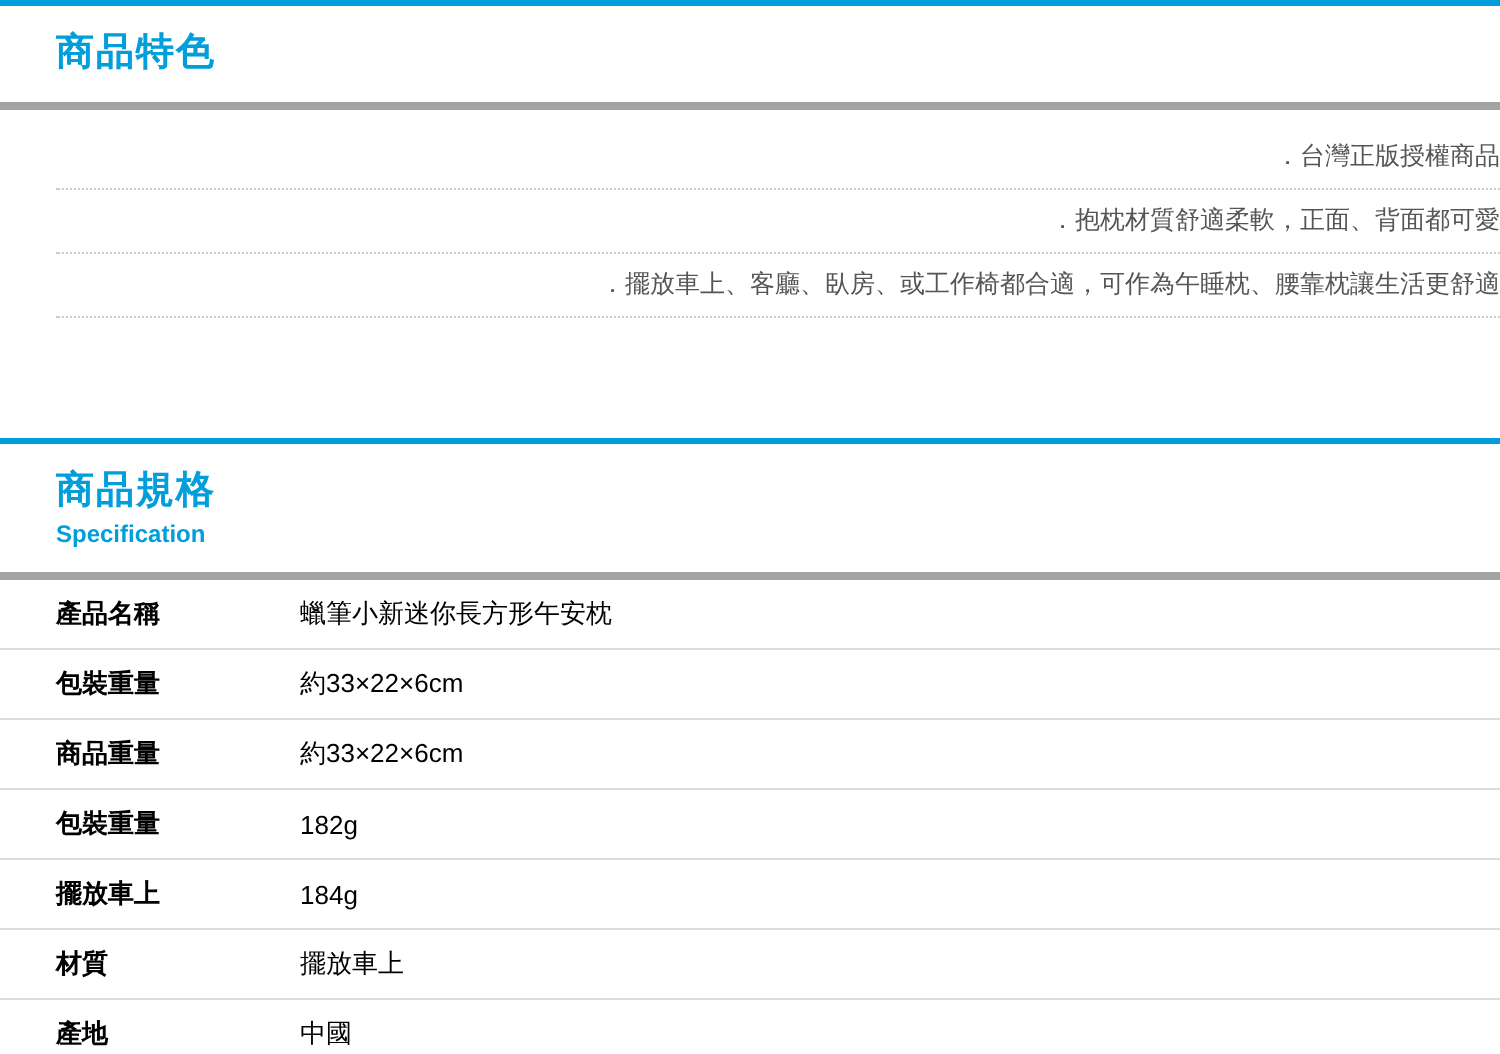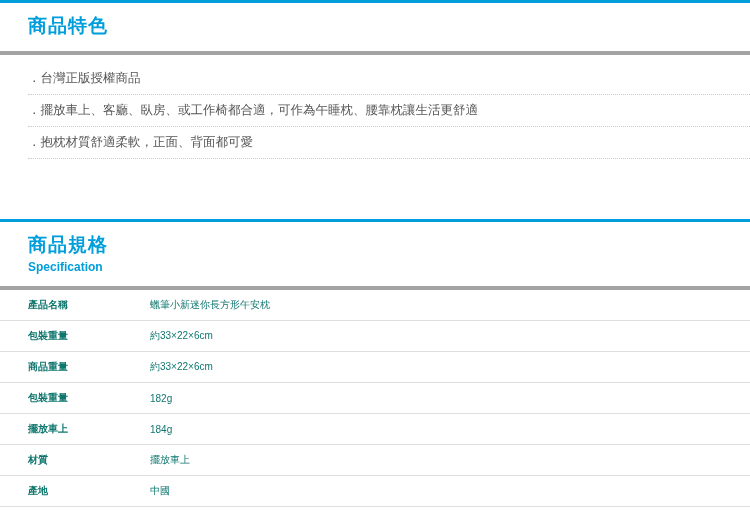--- a/index.html
+++ b/index.html
@@ -27,58 +27,59 @@
     letter-spacing: 1px;
   }
   .section-title-en {
     color: #009edb;
     font-size: 12px;
     font-weight: bold;
     margin-top: 2px;
   }
   .feature-list {
     padding: 8px 0 0 28px;
+    text-align: right;
   }
   .feature-item {
     padding: 7px 0;
     border-bottom: 1px dotted #ccc;
     font-size: 12.5px;
     color: #555;
   }
   .spec-table {
     width: 100%;
     border-collapse: collapse;
   }
   .spec-table td {
     padding: 8px 0;
     border-bottom: 1px solid #ddd;
-    font-size: 10px;
-    color: #0f766e;
+    font-size: 13px;
+    color: #000000;
   }
   .spec-label {
     padding-left: 28px !important;
     width: 150px;
     font-weight: bold;
     color: #333;
   }
   .spec-value {
     color: #555;
   }
 </style>
 </head>
 <body>
 
 <div class="section">
   <div class="section-header">
     <div class="section-title-zh">商品特色</div>
   </div>
   <div class="feature-list">
     <div class="feature-item">．台灣正版授權商品</div>
+    <div class="feature-item">．抱枕材質舒適柔軟，正面、背面都可愛</div>
     <div class="feature-item">．擺放車上、客廳、臥房、或工作椅都合適，可作為午睡枕、腰靠枕讓生活更舒適</div>
-    <div class="feature-item">．抱枕材質舒適柔軟，正面、背面都可愛</div>
   </div>
 </div>
 
 <div class="section">
   <div class="section-header">
     <div class="section-title-zh">商品規格</div>
     <div class="section-title-en">Specification</div>
   </div>
   <table class="spec-table">
     <tbody>

